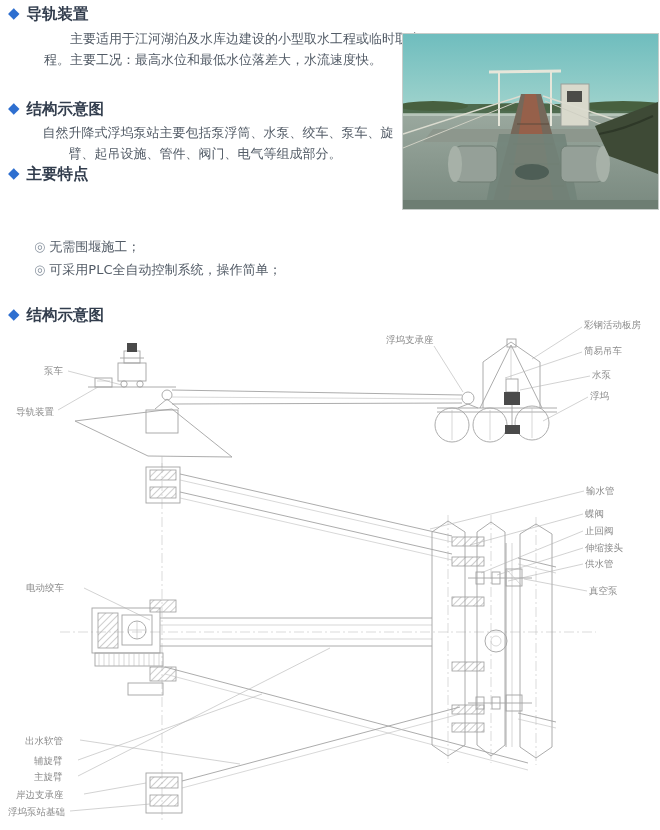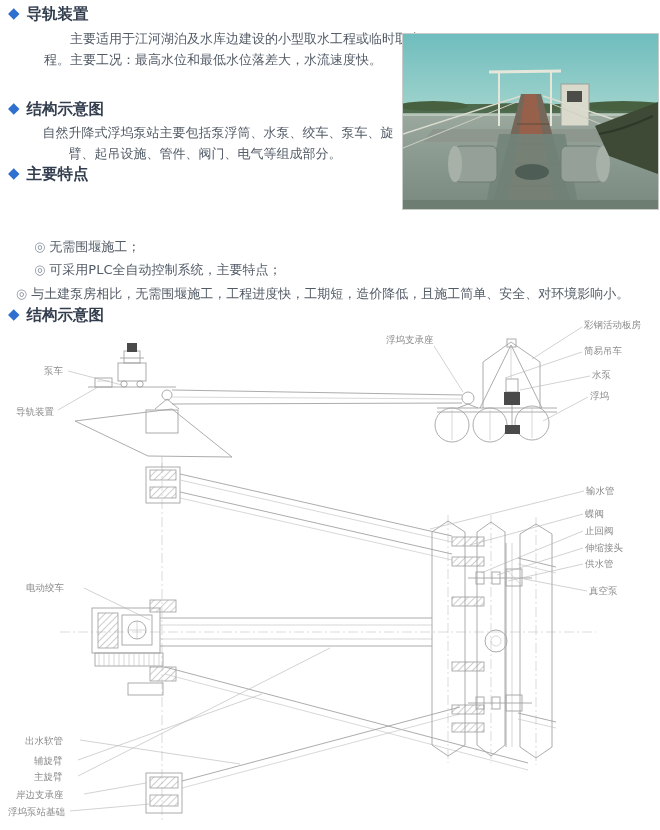--- a/index.html
+++ b/index.html
@@ -38,24 +38,21 @@
   <div class="abs body-p" style="left:8px;top:122px;width:394px;text-align:center;">自然升降式浮坞泵站主要包括泵浮筒、水泵、绞车、泵车、旋臂、起吊设施、管件、阀门、电气等组成部分。</div>
 
   <div class="abs sec-h" style="left:8px;top:164px;">
     <span class="diamond">◆</span>
     <span>主要特点</span>
   </div>
   <div class="abs feat" style="left:8px;top:236px;width:404px;">
     <span class="bullet">◎</span><span>无需围堰施工；</span>
   </div>
   <div class="abs feat" style="left:8px;top:259px;width:404px;">
-    <span class="bullet">◎</span><span>可采用PLC全自动控制系统，主要特点；</span>
-  </div>
-  <div class="abs feat" style="left:8px;top:283px;width:650px;text-indent:0.6em;">
-    <span class="bullet">◎</span><span>与土建泵房相比，无需围堰施工，工程进度快，工期短，造价降低，且施工简单、安全、对环境影响小。</span>
+    <span class="bullet">◎</span><span>可采用PLC全自动控制系统，操作简单；</span>
   </div>
 
   <div class="abs sec-h" style="left:8px;top:305px;">
     <span class="diamond">◆</span>
     <span>结构示意图</span>
   </div>
 
   <div class="abs photo-frame" style="left:402px;top:33px;width:257px;height:177px;">
     <svg width="255" height="175" viewBox="0 0 255 175">
       <defs>

